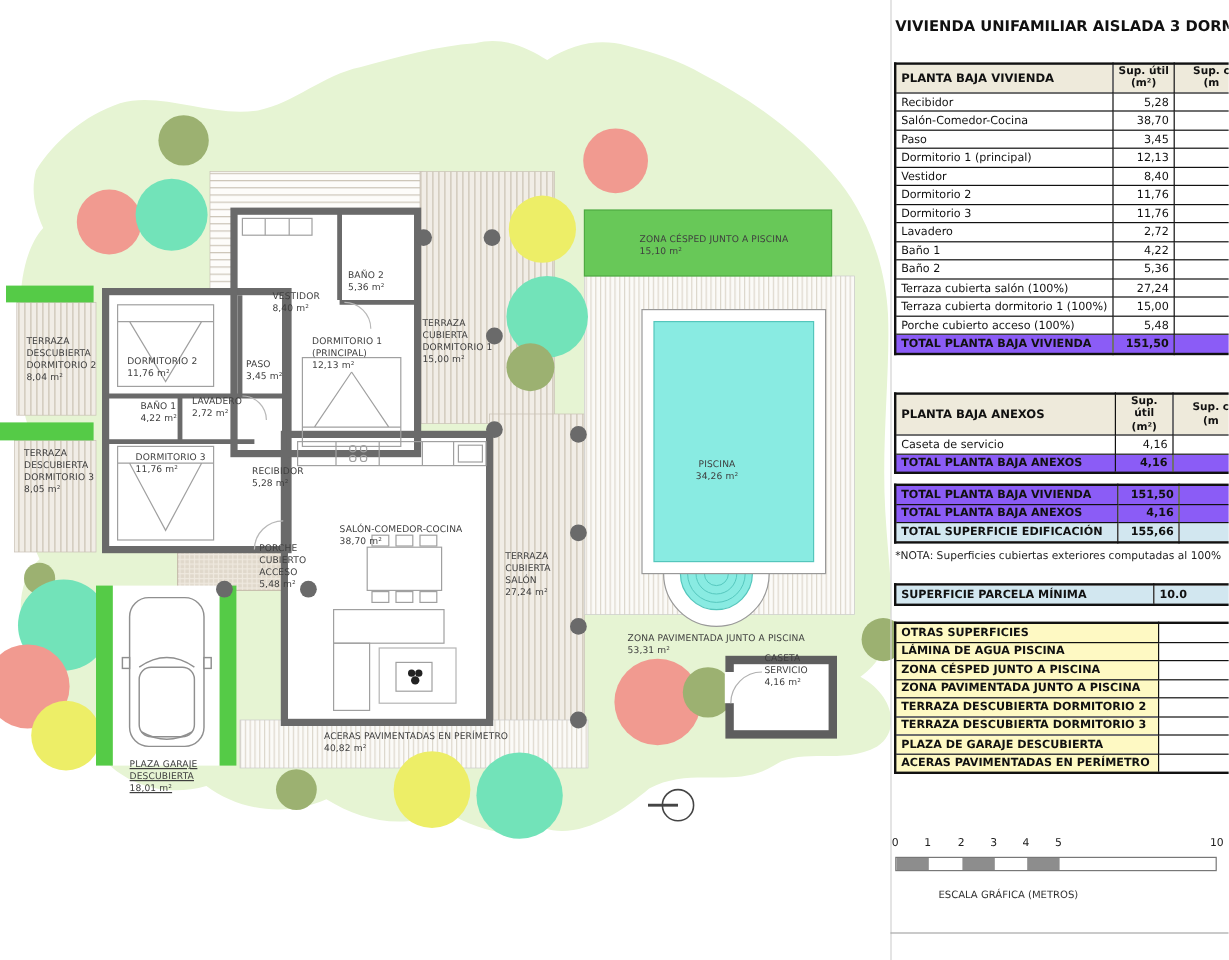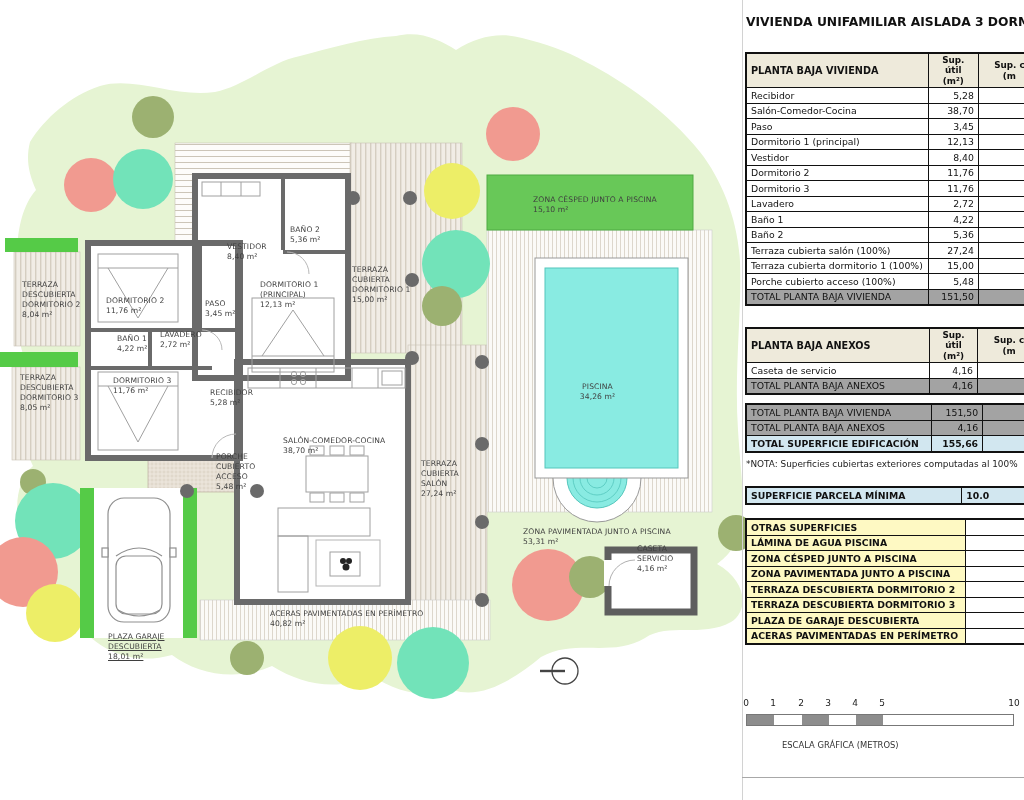--- a/index.html
+++ b/index.html
@@ -18,21 +18,21 @@
   .tbl{position:absolute;left:3px;}
   .tbl table{border-collapse:collapse;border:2px solid #111;background:#fff;table-layout:fixed;}
   .tbl td,.tbl th{border:1px solid #111;font-size:9.3px;padding:1px 4px;height:12.5px;
       color:#111;overflow:hidden;}
   .lab{width:215px;text-align:left;}
   .v1{width:44px;text-align:right;}
   .v2{width:64px;text-align:right;}
   thead th{background:#eeeadb;font-weight:bold;}
   th.lab{font-size:9.7px;}
   th.v1,th.v2{text-align:center;white-space:pre-line;font-size:8.8px;line-height:1.18;}
-  tr.total td{background:#a3a3a3;font-weight:normal;}
+  tr.total td{background:#8b5cf6;font-weight:bold;}
   tr.blue td{background:#d2e7f0;font-weight:bold;}
   tr.ot td.olab{background:#fef9c3;font-weight:bold;}
   .olab{width:238px;text-align:left;}
   .oval{width:80px;}
   .plab{width:238px;}
   .pval{width:80px;text-align:left;padding-left:14px;font-weight:bold;}
   #note{position:absolute;left:4px;top:459px;font-size:8.9px;color:#222;white-space:nowrap;}
   
   #scalebar{position:absolute;left:742px;top:698px;width:290px;height:60px;}
   #scalebar .tick{position:absolute;top:0;transform:translateX(-50%);font-size:9px;color:#222;}

